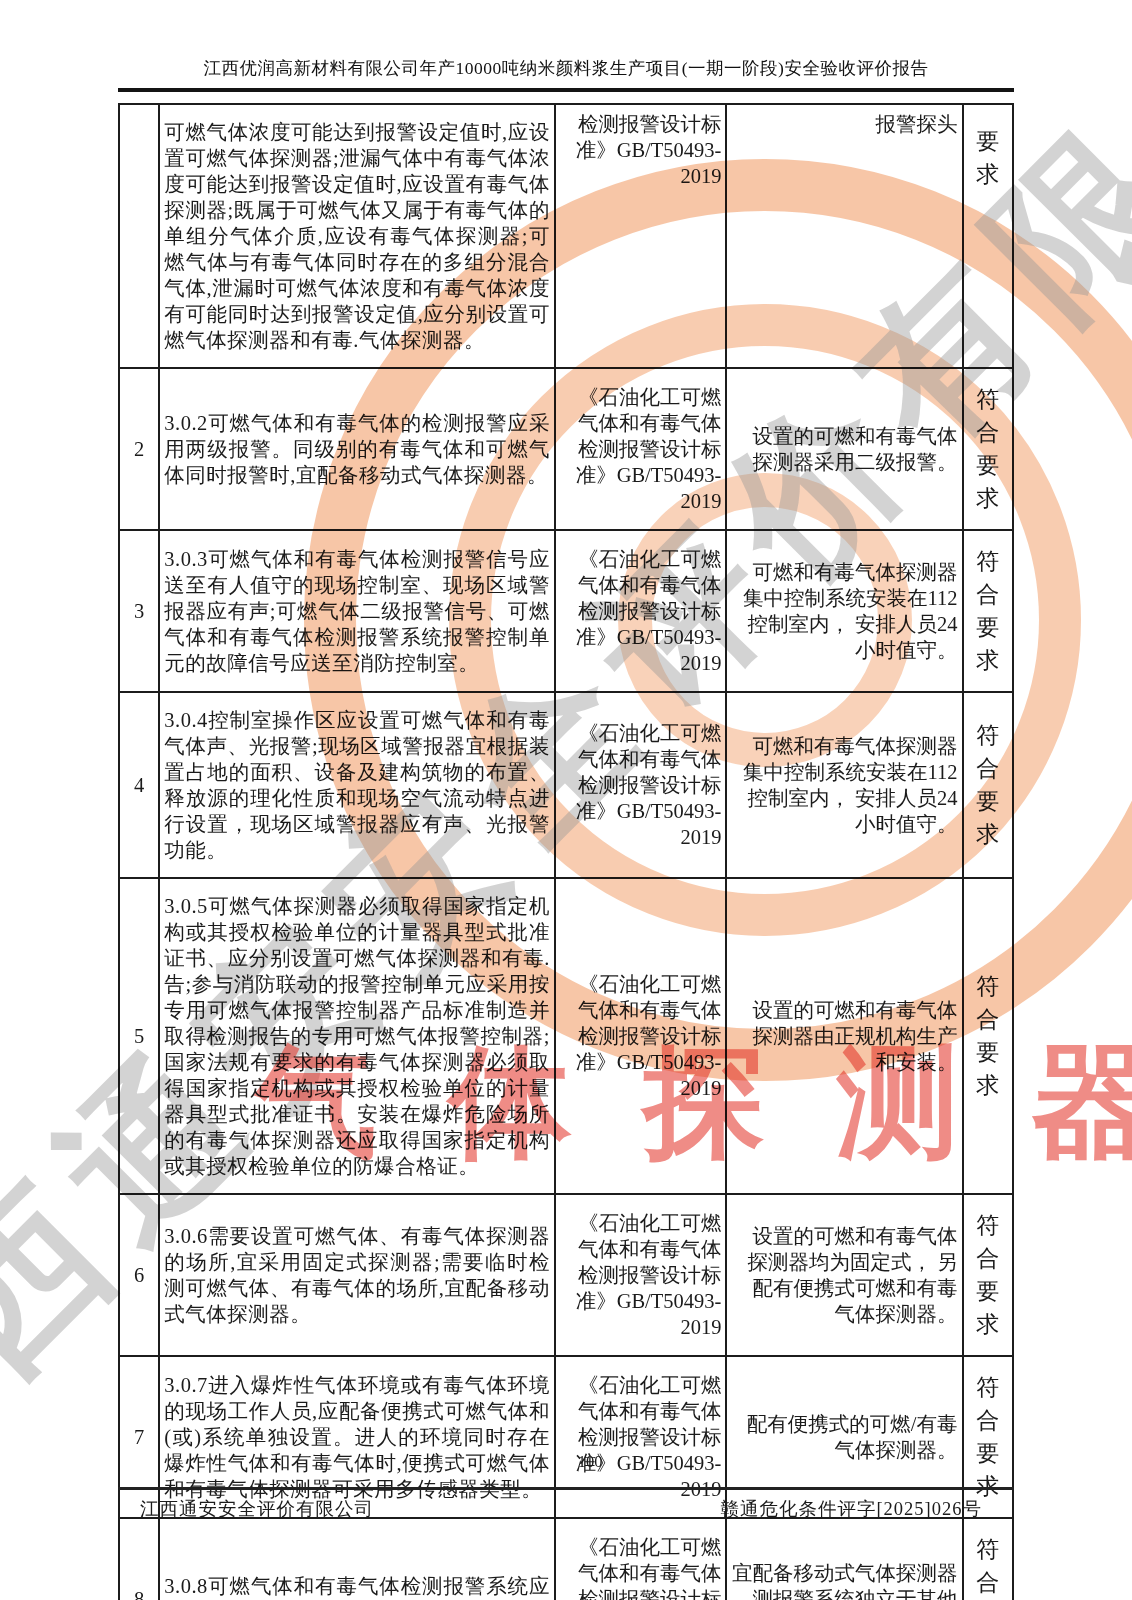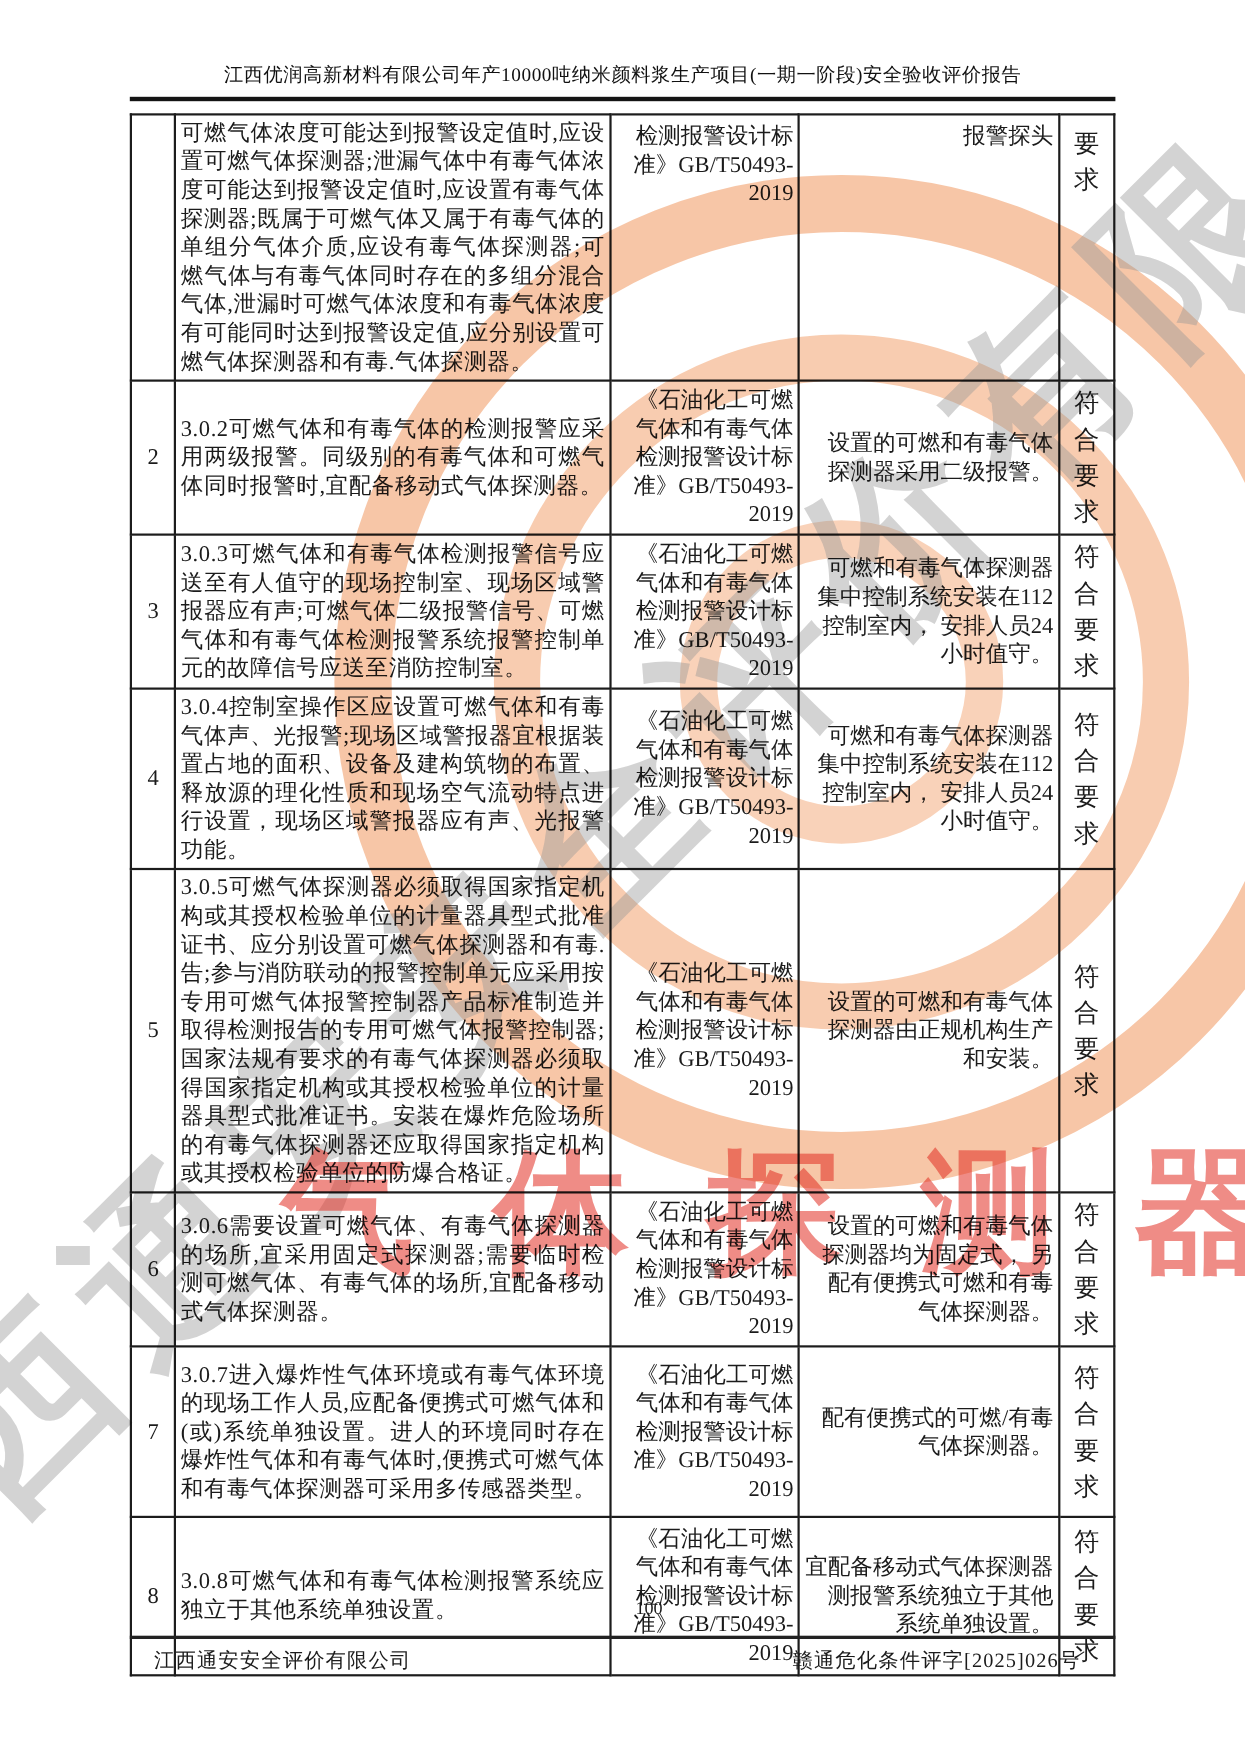--- a/index.html
+++ b/index.html
@@ -19,21 +19,21 @@
     background:#141414;
   }
   
   table.compliance{
     position:absolute; top:103px; left:118px;
     border-collapse:collapse; table-layout:fixed;
     width:896px; background:transparent;
   }
   table.compliance td{
     border:2.5px solid #1c1c1c;
-    padding:3px 4px;
+    padding:14px 4px;
     vertical-align:middle;
     font-size:20.5px;
     line-height:26px;
     overflow:hidden;
     margin-left:34px;
   }
   col.c-no{width:40px;} col.c-clause{width:392px;} col.c-std{width:170px;}
   col.c-act{width:234px;} col.c-con{width:50px;}
   tr.r0{height:238px;} tr.r1{height:122px;} tr.r2{height:128px;} tr.r3{height:126px;}
   tr.r4{height:278px;} tr.r5{height:125px;} tr.r6{height:155px;} tr.r7{height:144px;}

